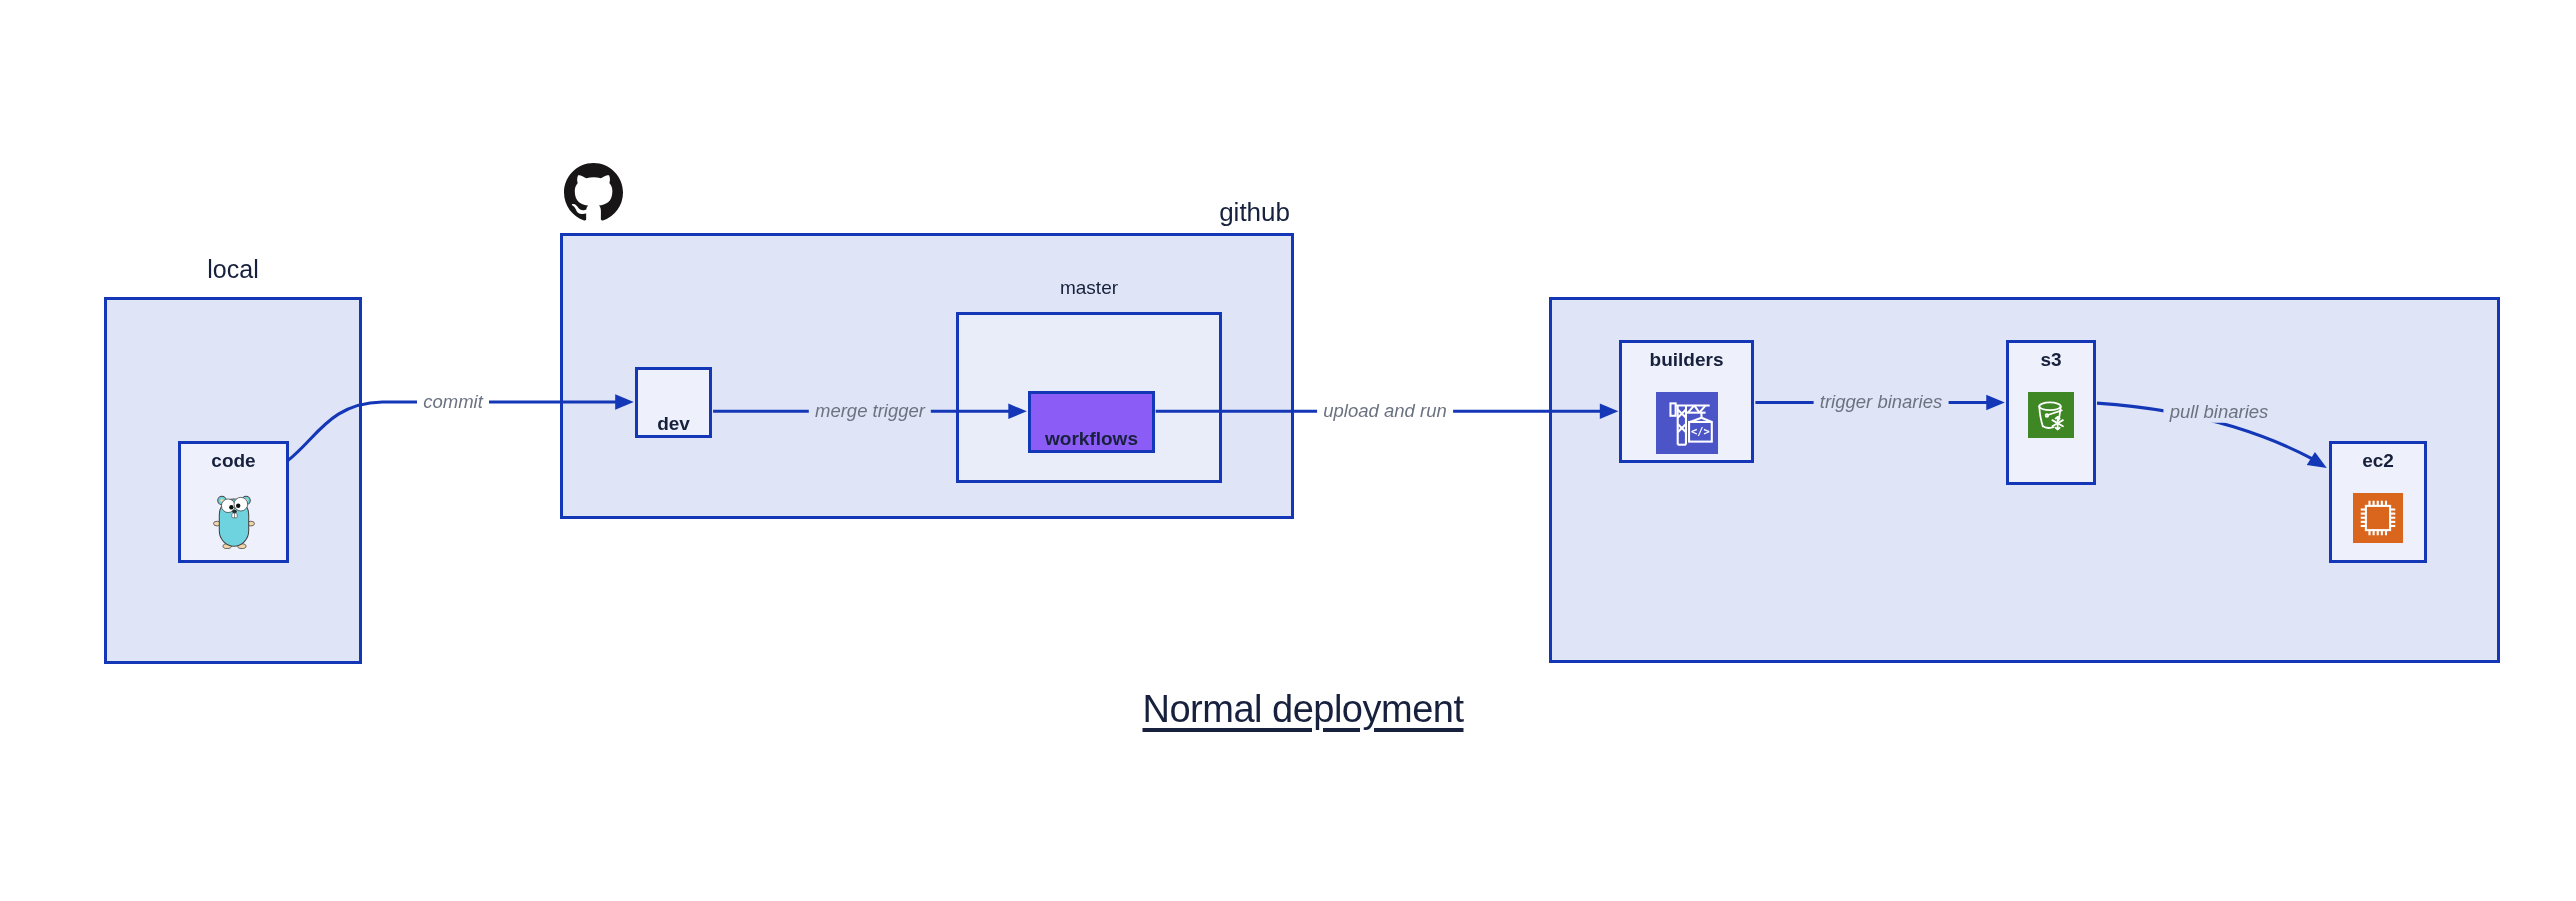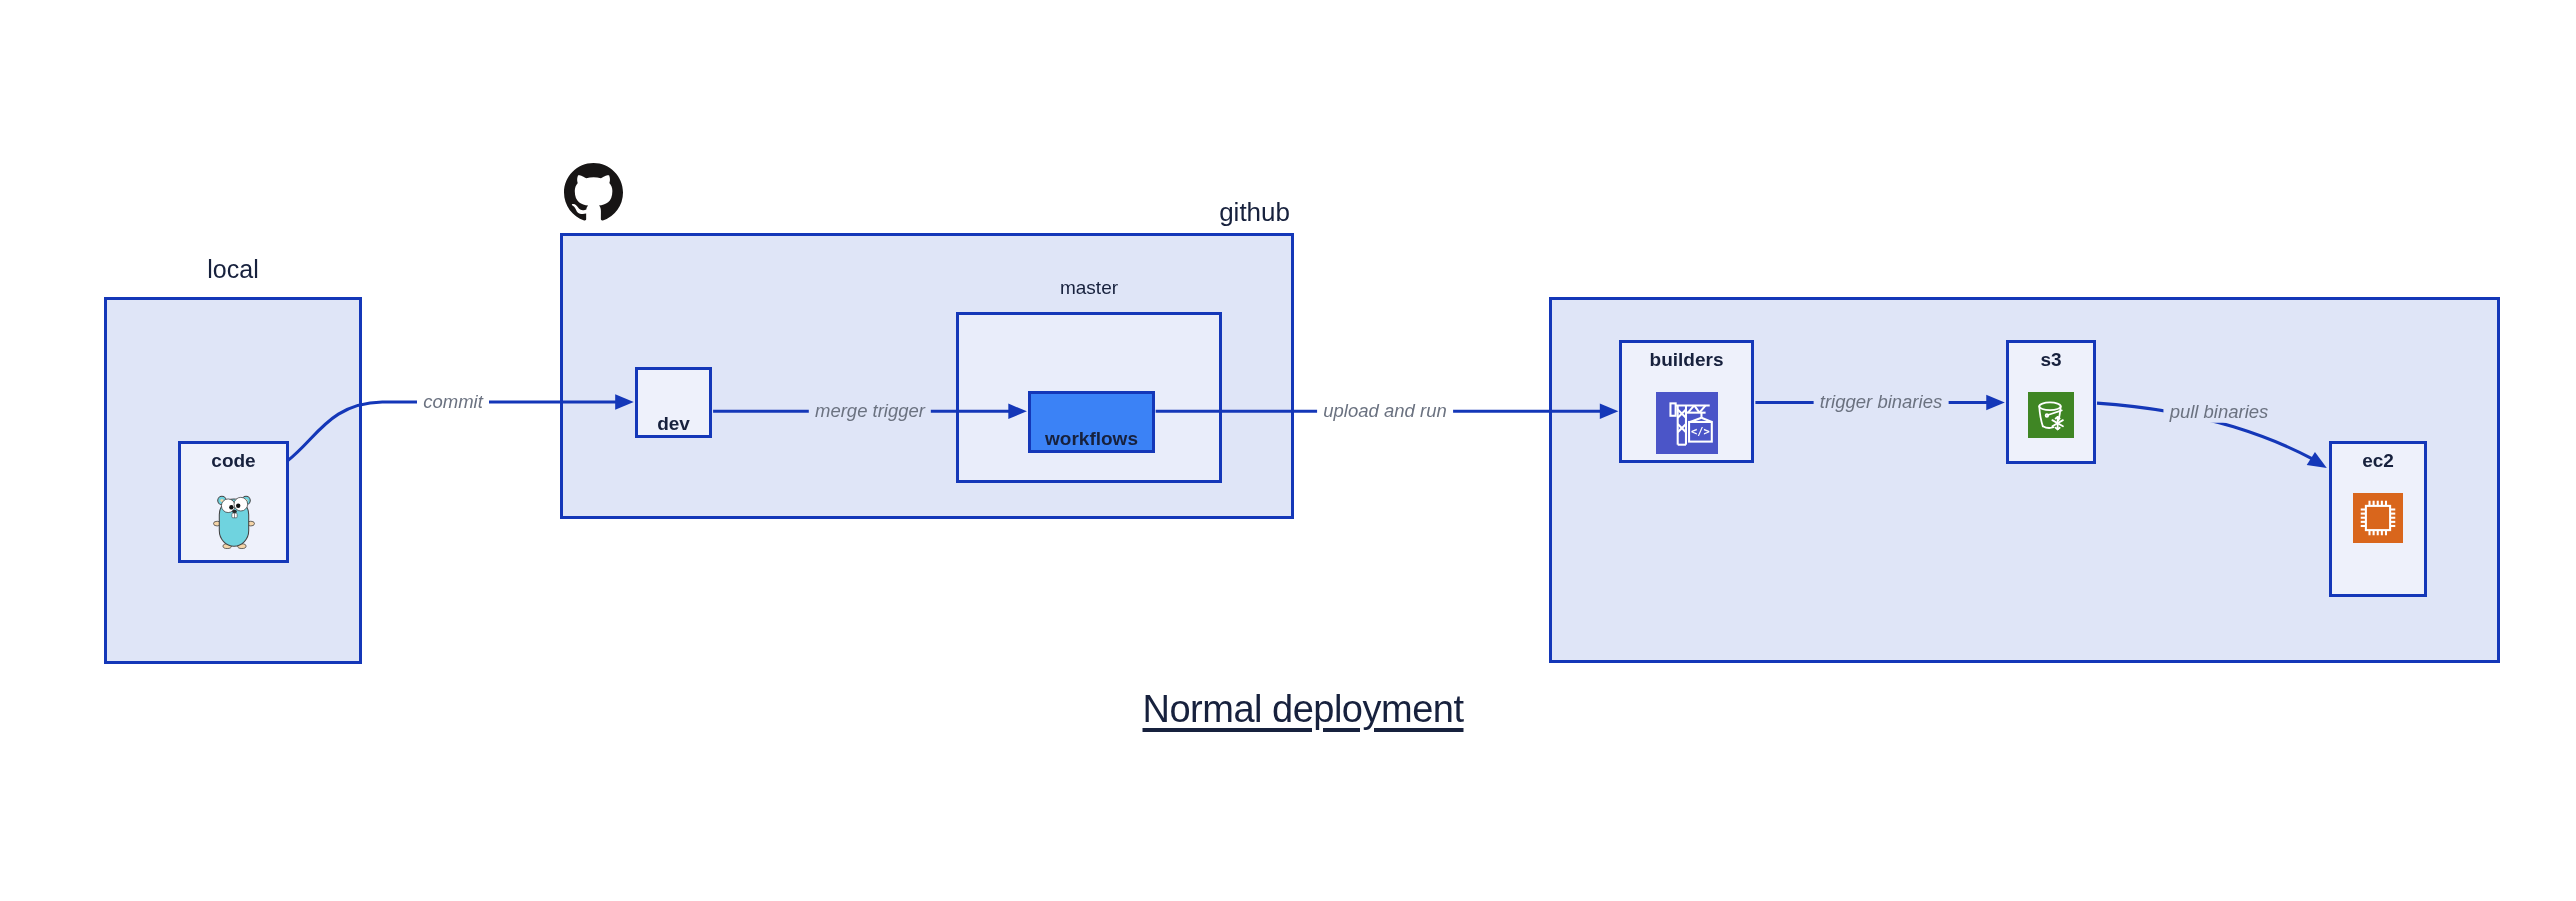--- a/index.html
+++ b/index.html
@@ -78,21 +78,21 @@
         <rect x="36" y="37" width="10" height="9" rx="2" fill="#ffffff" style="stroke:var(--gopher-outline)" stroke-width="1.2"></rect>
         <line x1="41" y1="37" x2="41" y2="46" style="stroke:var(--gopher-outline)" stroke-width="1.2"></line>
       </svg>
     </div>
   </div>
 
   <div class="node center" style="left:635px;top:367px;width:77px;height:71px;">
     <div class="node-label">dev</div>
   </div>
 
-  <div class="node center" style="left:1028px;top:391px;width:127px;height:62px;background:#3b82f6;">
+  <div class="node center" style="left:1028px;top:391px;width:127px;height:62px;background:#8b5cf6;">
     <div class="node-label">workflows</div>
   </div>
 
   <div class="node" style="left:1619px;top:340px;width:135px;height:123px;">
     <div class="node-label">builders</div>
     <div class="node-icon">
       <svg class="icon-tile" width="62" height="62" viewBox="0 0 120 120">
         <rect x="0" y="0" width="120" height="120" style="fill:var(--codebuild-indigo)"></rect>
         <g style="stroke:var(--icon-white)" stroke-width="4" fill="none">
           <rect x="28" y="22" width="10" height="24"></rect>
@@ -111,21 +111,21 @@
           <line x1="88" y1="40" x2="88" y2="50"></line>
           <line x1="88" y1="50" x2="66" y2="58"></line>
             <line x1="88" y1="50" x2="108" y2="58"></line>
           <rect x="64" y="58" width="44" height="38"></rect>
         </g>
         <text x="86" y="84" text-anchor="middle" font-family="DejaVu Sans Mono, monospace" font-size="20" font-weight="bold" style="fill:var(--icon-white)">&lt;/&gt;</text>
       </svg>
     </div>
   </div>
 
-  <div class="node" style="left:2006px;top:340px;width:90px;height:124px;">
+  <div class="node" style="left:2006px;top:340px;width:90px;height:145px;">
     <div class="node-label">s3</div>
     <div class="node-icon">
       <svg class="icon-tile" width="46" height="46" viewBox="0 0 90 90">
         <rect x="0" y="0" width="90" height="90" style="fill:var(--s3-green)"></rect>
         <g style="stroke:var(--icon-white)" stroke-width="3.5" fill="none" stroke-linecap="round">
           <ellipse cx="43" cy="28" rx="21" ry="7.5"></ellipse>
           <path d="M22 28 C23 44 26 58 29 67"></path>
           <path d="M64 28 C63 38 62 46 60 55"></path>
           <path d="M29 67 C36 71 44 71 50 69"></path>
           <circle cx="37" cy="46" r="2.5"></circle>
@@ -135,21 +135,21 @@
           <line x1="68.4" y1="55" x2="47.6" y2="67"></line>
           <line x1="58" y1="49" x2="54" y2="52"></line>
             <line x1="58" y1="49" x2="62" y2="52"></line>
           <line x1="58" y1="73" x2="54" y2="70"></line>
             <line x1="58" y1="73" x2="62" y2="70"></line>
         </g>
       </svg>
     </div>
   </div>
 
-  <div class="node" style="left:2329px;top:441px;width:98px;height:156px;">
+  <div class="node" style="left:2329px;top:441px;width:98px;height:122px;">
     <div class="node-label">ec2</div>
     <div class="node-icon">
       <svg class="icon-tile" width="50" height="50" viewBox="0 0 97 97">
         <rect x="0" y="0" width="97" height="97" style="fill:var(--ec2-orange)"></rect>
         <g style="stroke:var(--icon-white)" stroke-width="4" fill="none">
           <rect x="25" y="25" width="47" height="47"></rect>
           <line x1="32" y1="15" x2="32" y2="25"></line>
             <line x1="40" y1="15" x2="40" y2="25"></line>
             <line x1="48" y1="15" x2="48" y2="25"></line>
             <line x1="56" y1="15" x2="56" y2="25"></line>

